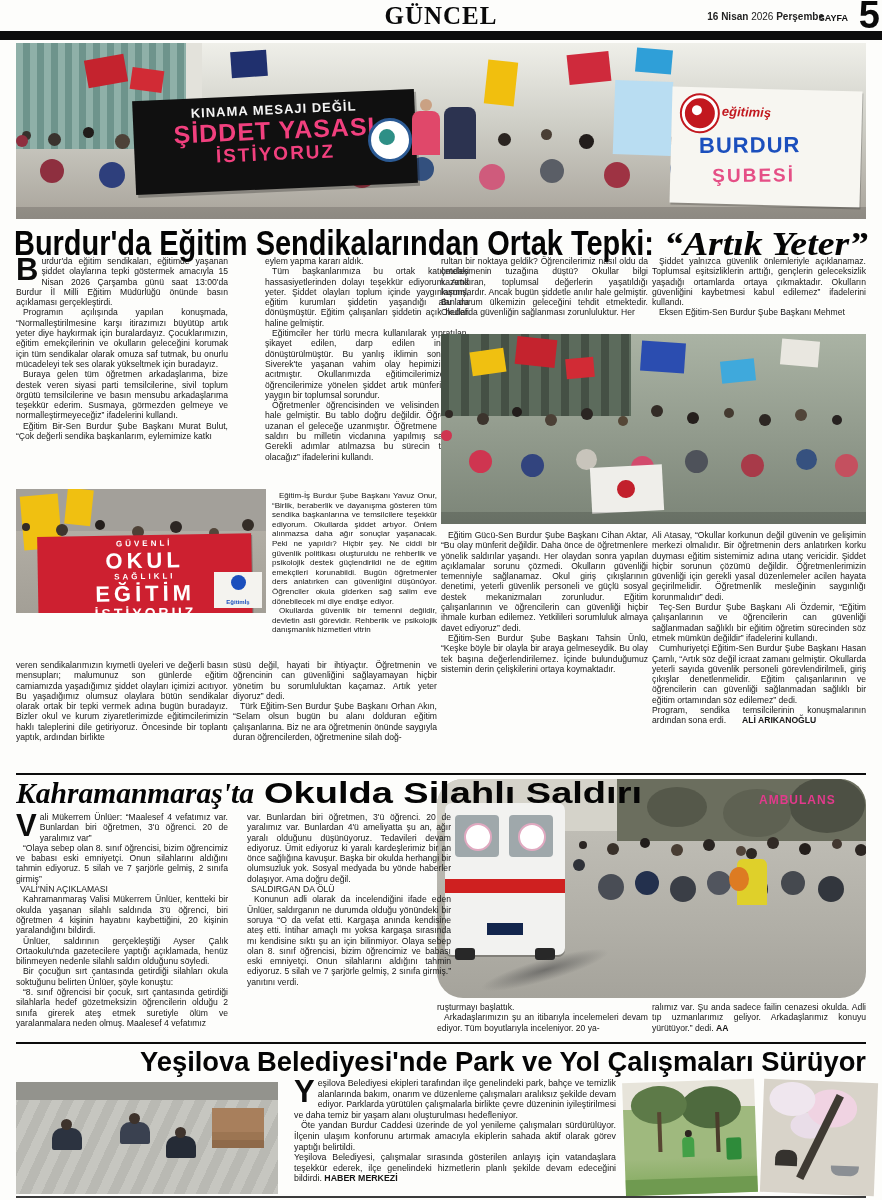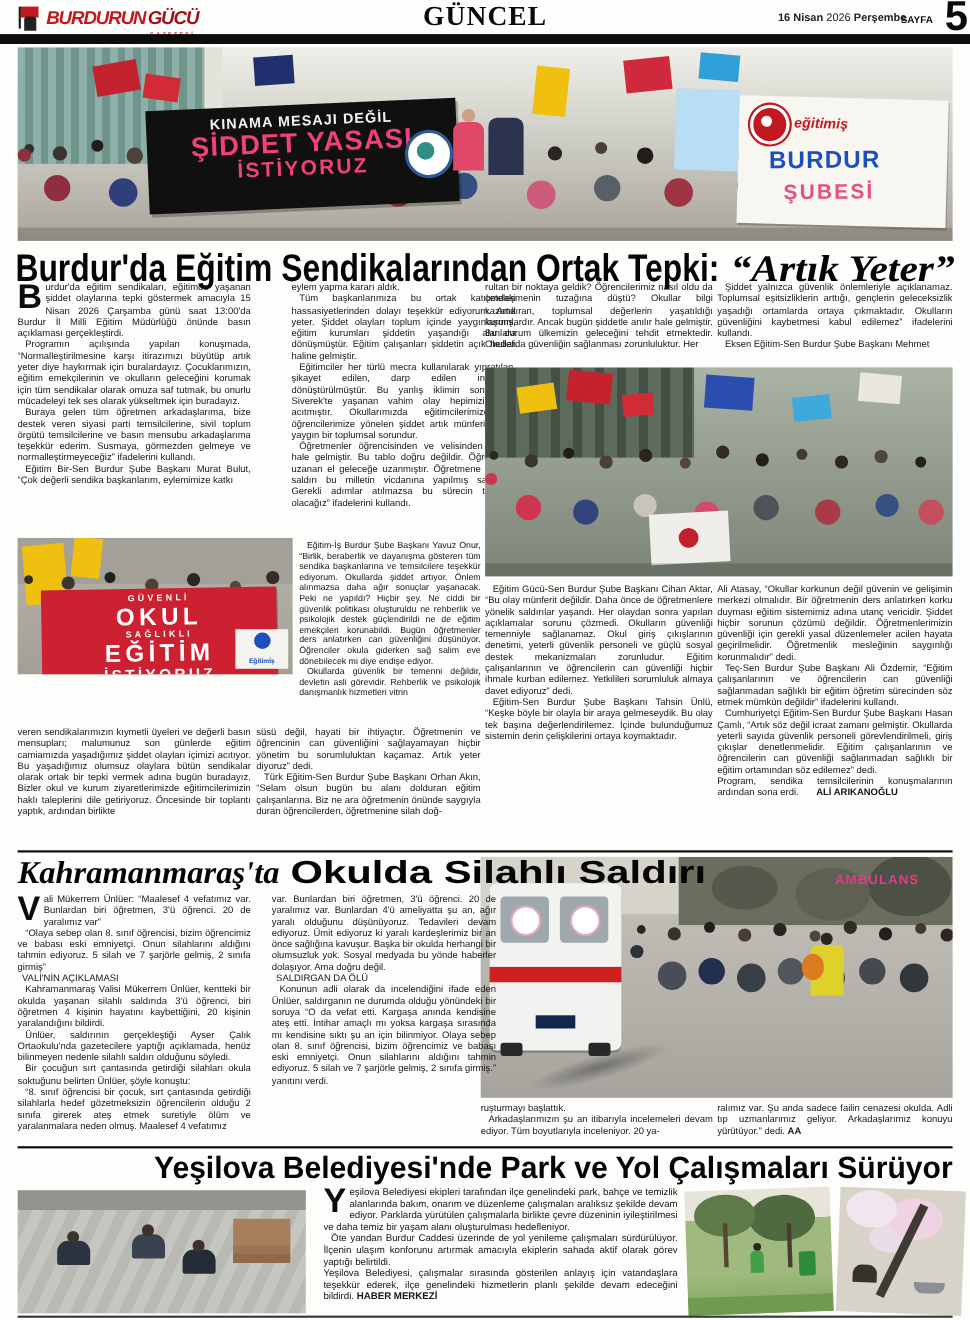--- a/index.html
+++ b/index.html
@@ -96,21 +96,21 @@
   .ph3-banner{position:absolute;left:22px;top:46px;width:214px;height:102px;background:#cd2030;transform:rotate(-1deg);
       text-align:center;color:#fff;font-weight:bold;box-shadow:1px 2px 0 rgba(0,0,0,.25);padding-top:4px;box-sizing:border-box;}
   .ph3-banner .s{font-size:8px;letter-spacing:3px;display:block;line-height:10px;}
   .ph3-banner .b{font-size:22px;letter-spacing:4px;display:block;line-height:23px;}
   .ph3-banner .m{font-size:14px;letter-spacing:3px;display:block;line-height:17px;}
   .ph3-logo{position:absolute;right:4px;bottom:5px;width:48px;height:36px;background:#f4f3ef;text-align:center;}
   .ph3-logo i{display:block;width:15px;height:15px;border-radius:50%;background:#1b4fbd;margin:3px auto 0;}
   .ph3-logo span{font-size:6px;font-weight:bold;color:#1b4fbd;}
   .yflag{background:#f0c011;}
   
-  .ph4{left:437px;top:779px;width:429px;height:219px;background:linear-gradient(#c6c4bc,#b0aea6 70%,#a5a39b);}
+  .ph4{left:437px;top:779px;width:429px;height:219px;background:linear-gradient(#c6c4bc,#b0aea6 70%,#a5a39b);border-radius:26px;}
   .ph4-bld{position:absolute;left:0;top:0;width:185px;height:52px;background:#d5d3ca;}
   .ph4-trees{position:absolute;left:180px;top:0;width:249px;height:62px;background:#6b6e5e;}
   .ph4-trees i{position:absolute;left:30px;top:8px;width:60px;height:40px;border-radius:50%;background:#55584a;
       box-shadow:80px 6px 0 4px #5e6152,150px -2px 0 8px #4d5044;}
   .amb-label{position:absolute;left:322px;top:14px;color:#e23a8c;font-weight:bold;font-size:12px;letter-spacing:1px;}
   .van{position:absolute;left:8px;top:24px;width:120px;height:152px;background:#f2f2f0;border-radius:7px;box-shadow:0 2px 0 rgba(0,0,0,.25);}
   .van .win{position:absolute;top:12px;width:44px;height:42px;background:#9fa8ab;border-radius:4px;}
   .van .w1{left:10px;} .van .w2{left:64px;}
   .van .decal{position:absolute;top:8px;left:9px;width:24px;height:24px;border-radius:50%;background:#fff;border:2px solid #e0a9c0;}
   .van .stripe{position:absolute;left:0;top:76px;width:120px;height:14px;background:#cf2020;}
@@ -150,32 +150,20 @@
   .ph7 .man{position:absolute;left:14px;top:70px;width:22px;height:16px;background:#35322e;border-radius:8px 8px 0 0;}
   .ph7 .barrow{position:absolute;left:70px;top:84px;width:28px;height:10px;background:#8b8f94;border-radius:0 0 8px 8px;}
   .grass{position:absolute;left:0;bottom:0;width:100%;height:16px;background:#6f9a50;}
 </style>
 </head>
 <body>
 
 <div class="page">
 
   <div class="masthead">
-    <div class="logo">
-      <span class="logo-flag">
-          <i class="pole"></i>
-          <i class="flag"></i>
-          <i class="man"></i>
-        </span>
-      <span class="logo-word">BURDURUN</span>
-      <span class="logo-word logo-word2">
-        <span>GÜCÜ</span>
-        <span class="logo-sub">GAZETESİ</span>
-      </span>
-    </div>
     <div class="section-title">GÜNCEL</div>
     <div class="dateline">
       <b>16 Nisan</b>
       <span>2026</span>
       <b>Perşembe</b>
     </div>
     <div class="pagel">SAYFA</div>
     <div class="pagenum">5</div>
   </div>
   <div class="topbar"></div>

